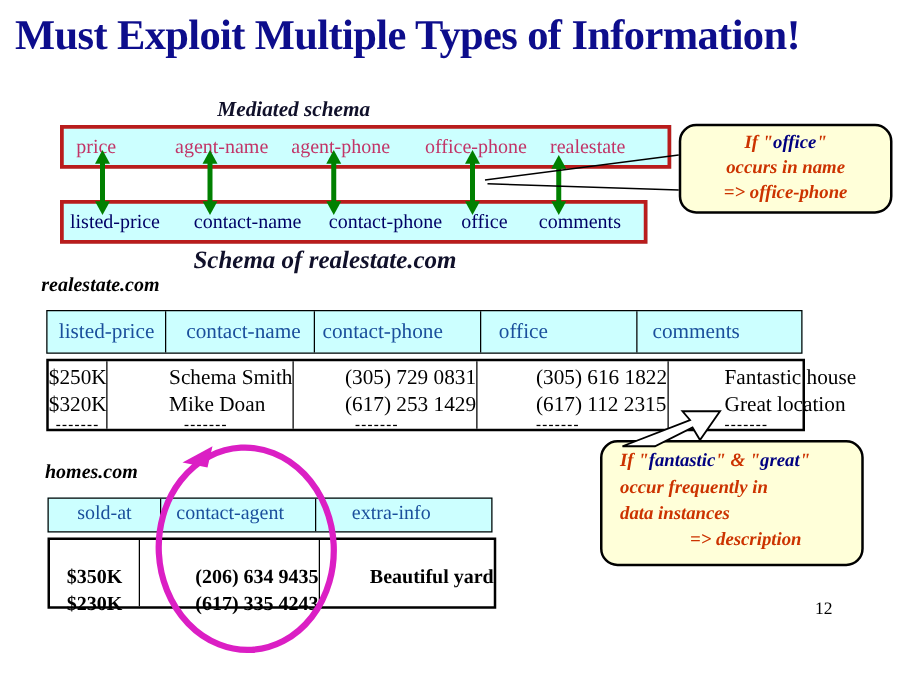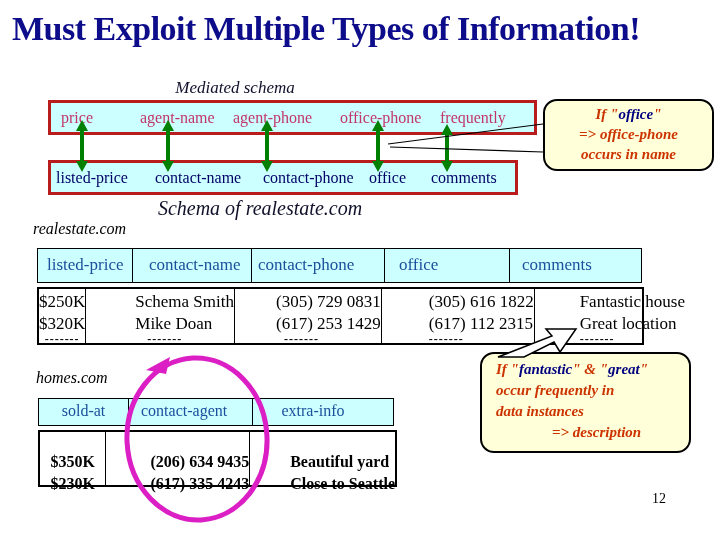--- a/index.html
+++ b/index.html
@@ -7,21 +7,21 @@
     width:720px;height:540px;position:relative;background:#ffffff;
     font-family:"Liberation Serif","DejaVu Serif",serif;overflow:hidden;
   }
   .abs{position:absolute;}
   
   .slide-title{
     left:12px;top:10px;width:704px;font-size:34px;font-weight:bold;
     color:#0d0d8c;letter-spacing:-0.5px;white-space:nowrap;
   }
   
-  .caption{font-weight:normal;font-style:italic;color:#10102a;}
+  .caption{font-weight:bold;font-style:italic;color:#10102a;}
   .cap-mediated{left:160px;top:78px;width:150px;text-align:center;font-size:17px;}
   .cap-schema-of{left:148px;top:197px;width:224px;text-align:center;font-size:20px;}
   .cap-realestate{left:33px;top:220px;font-size:16px;color:#000;}
   .cap-homes{left:36px;top:369px;font-size:16px;color:#000;text-align:center;}
   
   .schema-box{
     background:#ccffff;border:3px solid #b91c1c;height:29px;line-height:29px;
     font-size:16px;white-space:nowrap;
   }
   .schema-box span{position:absolute;top:0;}
@@ -54,51 +54,51 @@
     background:#ffffd9;border:2px solid #000;border-radius:14px;
     font-size:15px;font-weight:bold;font-style:italic;color:#cc3300;
     text-align:center;z-index:5;
   }
   .callout .nv{color:#000080;}
   .co-office{left:543px;top:99px;width:167px;height:65px;line-height:20px;padding-top:3px;}
   .co-desc{left:480px;top:352px;width:207px;height:92px;line-height:21px;
            padding-top:5px;text-align:left;padding-left:14px;padding-right:6px;
            box-sizing:content-box;width:187px;}
   .co-desc .indent{padding-left:56px;}
-  .page-num{left:652px;top:491px;font-size:14px;color:#000;}
+  .page-num{left:652px;top:480px;font-size:14px;color:#000;}
   svg.overlay{position:absolute;left:0;top:0;z-index:10;pointer-events:none;}
 </style>
 </head>
 <body>
 
 <div class="abs slide-title">Must Exploit Multiple Types of Information!</div>
 
 <div class="abs caption cap-mediated">Mediated schema</div>
 <div class="abs schema-box box-mediated">
   <span style="left:10px">price</span>
   <span style="left:89px">agent-name</span>
   <span style="left:182px">agent-phone</span>
   <span style="left:289px">office-phone</span>
-  <span style="left:389px">frequently</span>
+  <span style="left:389px">realestate</span>
 </div>
 
 <div class="abs schema-box box-source">
   <span style="left:5px">listed-price</span>
   <span style="left:104px">contact-name</span>
   <span style="left:212px">contact-phone</span>
   <span style="left:318px">office</span>
   <span style="left:380px">comments</span>
 </div>
 
 <div class="abs callout co-office">
   <div class="line">
     <span>If "</span><span class="nv">office</span><span>"</span>
   </div>
+  <div class="line">occurs in name</div>
   <div class="line">=&gt; office-phone</div>
-  <div class="line">occurs in name</div>
 </div>
 
 <div class="abs caption cap-schema-of">Schema of realestate.com</div>
 <div class="abs caption cap-realestate">realestate.com</div>
 
 <div class="abs tbl-header re-header">
   <div class="cell" style="width:95px;padding-left:9px">listed-price</div>
   <div class="cell" style="width:119px;padding-left:16px">contact-name</div>
   <div class="cell" style="width:133px;padding-left:6px">contact-phone</div>
   <div class="cell" style="width:125px;padding-left:14px">office</div>
@@ -145,21 +145,20 @@
   <div class="cell" style="width:110px;text-align:center">
     <div class="line">$350K</div>
     <div class="line">$230K</div>
   </div>
   <div class="cell" style="width:124px;padding-left:10px">
     <div class="line">(206) 634 9435</div>
     <div class="line">(617) 335 4243</div>
   </div>
   <div class="cell" style="width:121px;padding-left:6px">
     <div class="line">Beautiful yard</div>
-    <div class="line">Close to Seattle</div>
   </div>
 </div>
 
 <div class="abs callout co-desc">
   <div class="line">
     <span>If "</span><span class="nv">fantastic</span><span>" &amp; "</span><span class="nv">great</span><span>"</span>
   </div>
   <div class="line">occur frequently in</div>
   <div class="line">data instances</div>
   <div class="line indent">=&gt; description</div>

